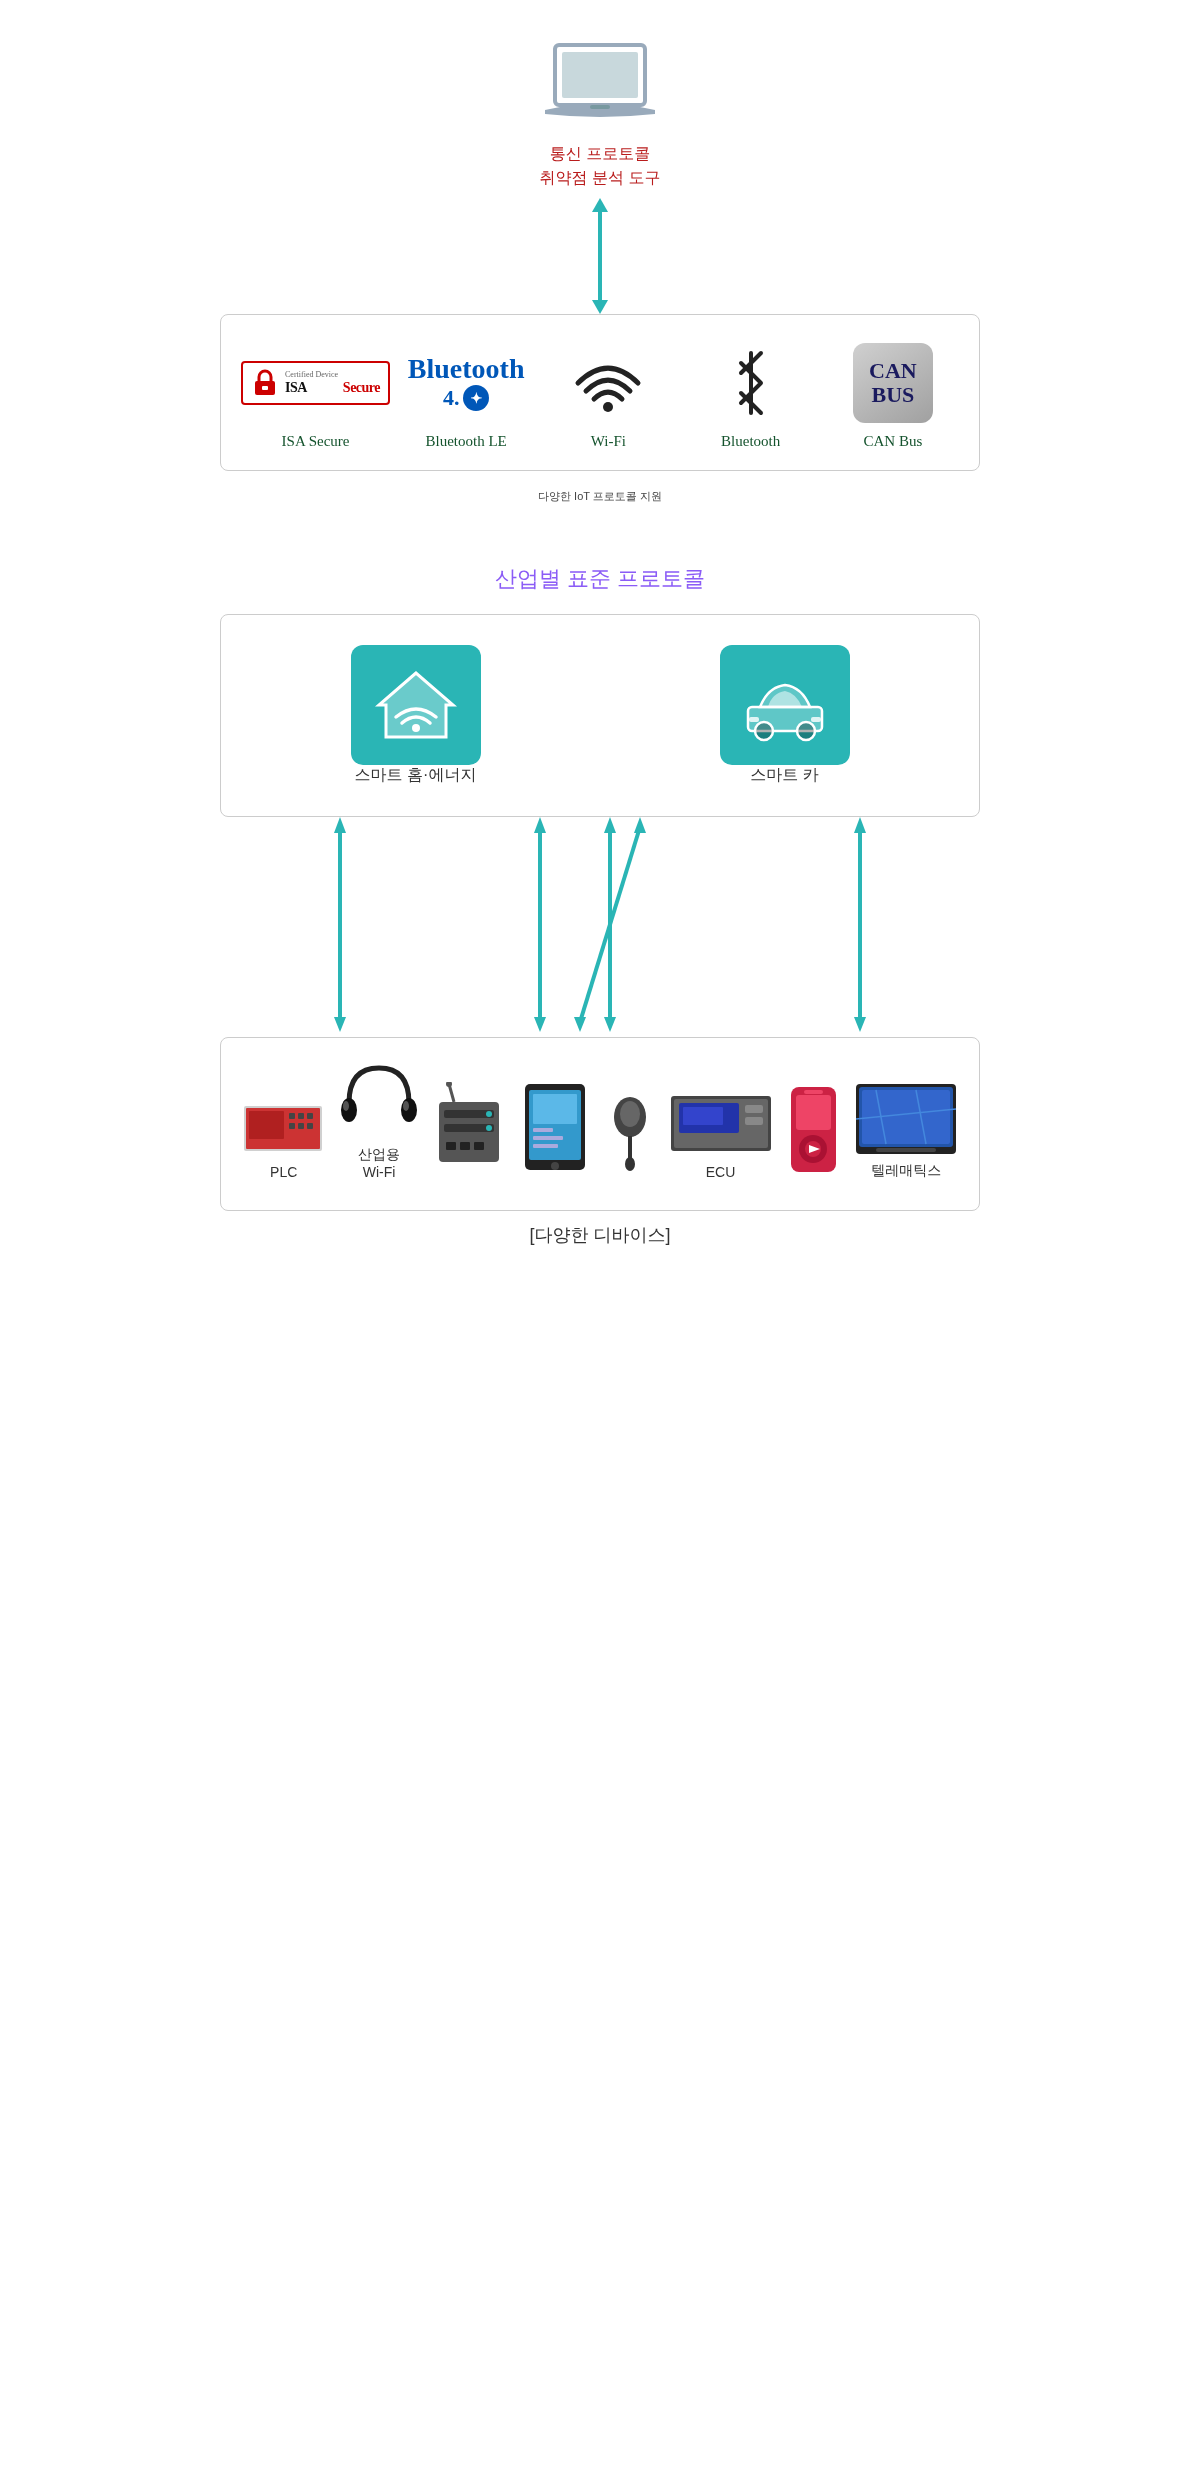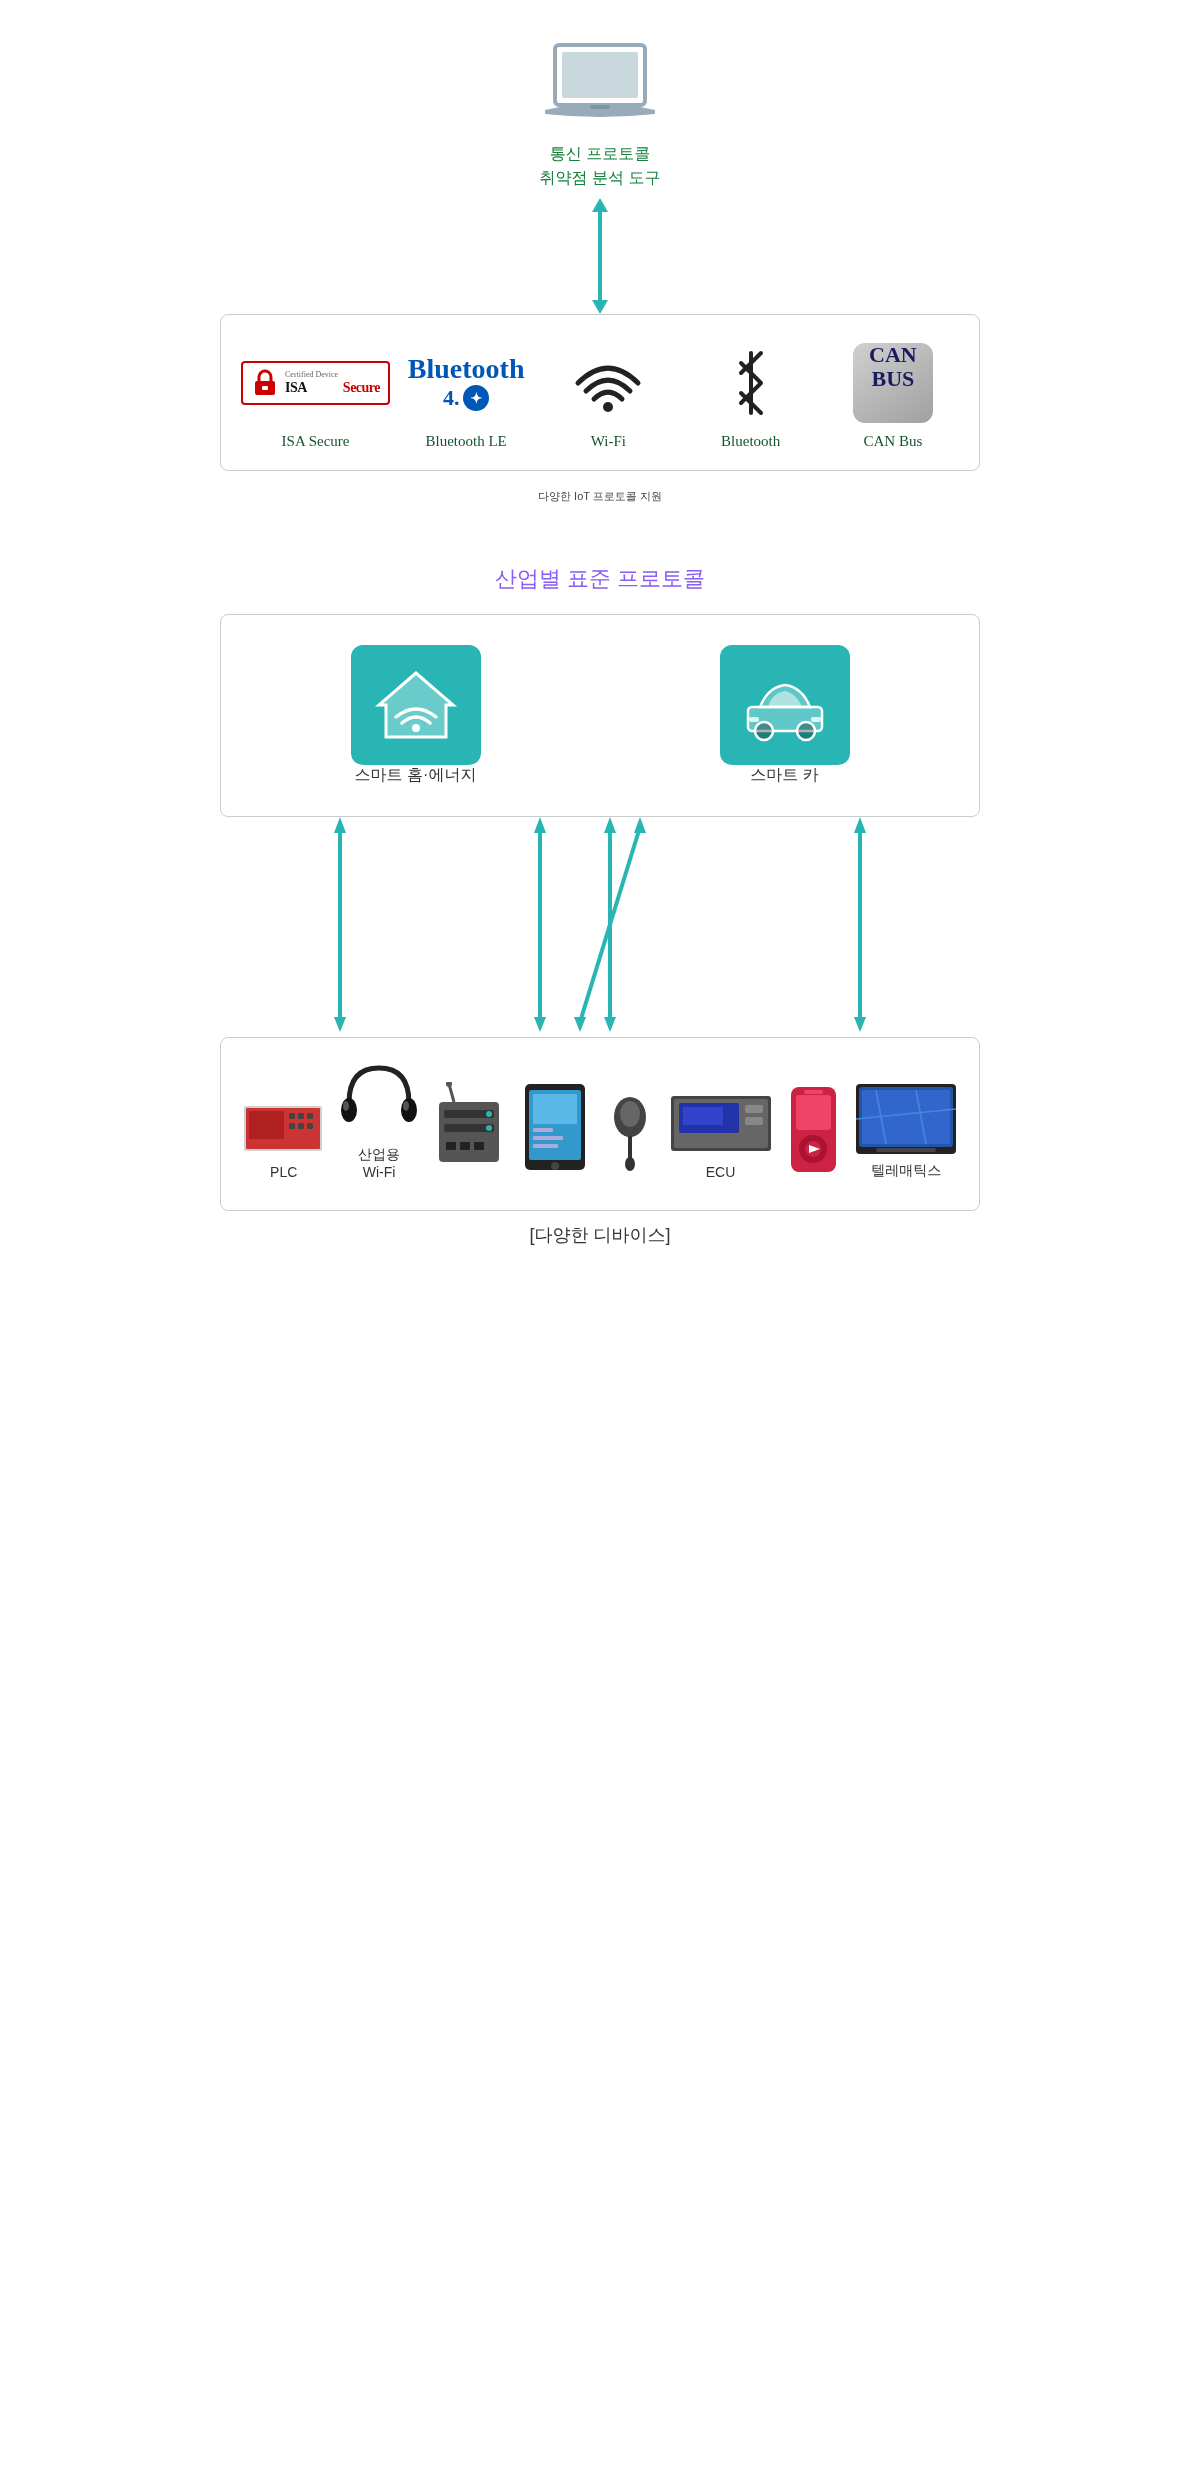--- a/index.html
+++ b/index.html
@@ -31,21 +31,21 @@
 
     .laptop-icon {
       width: 120px;
       height: 90px;
       margin-bottom: 12px;
     }
 
     .laptop-label {
       text-align: center;
       font-size: 16px;
-      color: #15803d;
+      color: #b91c1c;
       line-height: 1.5;
       margin-bottom: 16px;
     }
 
     .arrow-vertical {
       width: 4px;
       height: 100px;
       background: #2ab5b5;
       position: relative;
       margin: 0 auto;
@@ -199,20 +199,21 @@
 
     
     .canbus-logo {
       width: 80px;
       height: 80px;
       background: linear-gradient(145deg, #d0d0d0, #a0a0a0);
       border-radius: 12px;
       display: flex;
       flex-direction: column;
       align-items: center;
+      justify-content: center;
       color: #1a1a5e;
       font-weight: 900;
       line-height: 1.1;
     }
     .canbus-can { font-size: 22px; }
     .canbus-bus { font-size: 22px; }
 
     
     .section-spacer { height: 60px; }
 

